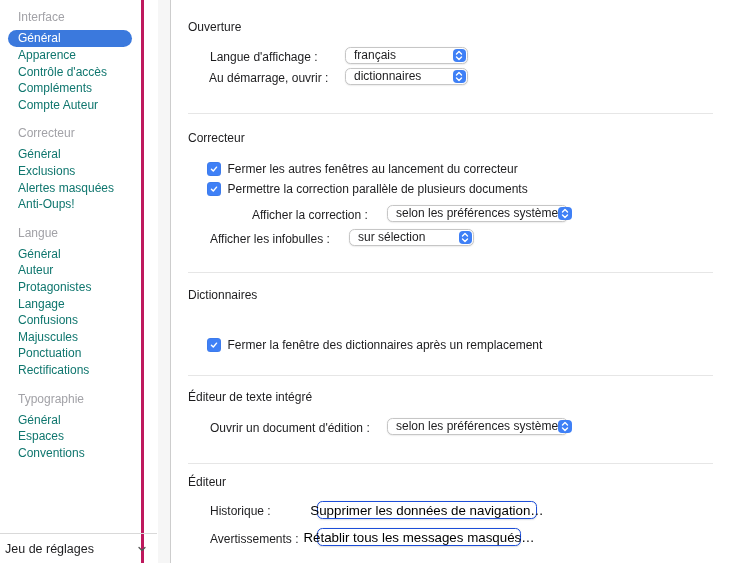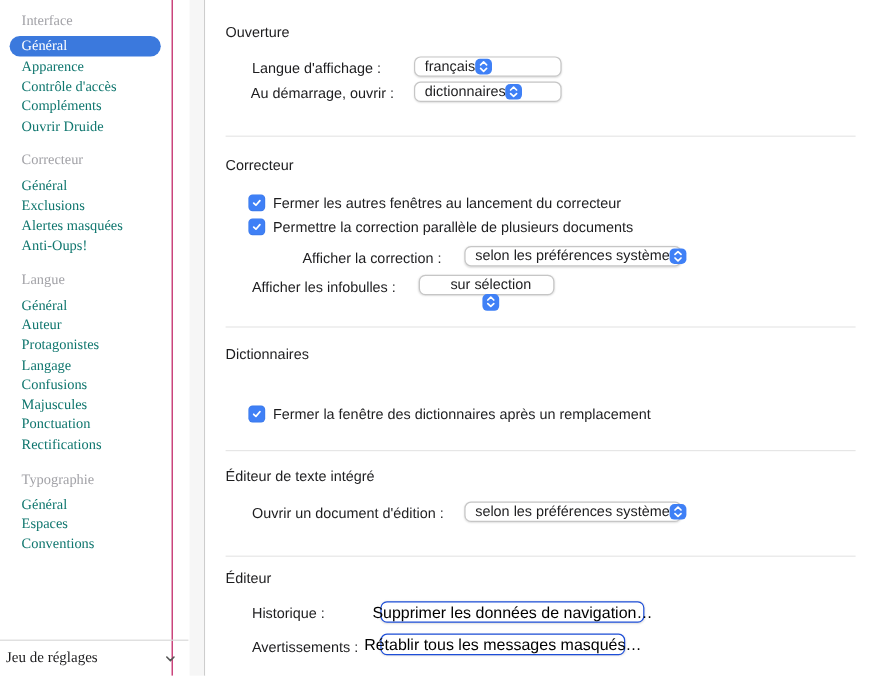--- a/index.html
+++ b/index.html
@@ -6,21 +6,21 @@
   body{
     width:731px;height:563px;position:relative;overflow:hidden;
     background:#ffffff;
     font-family:"Liberation Sans","DejaVu Sans",sans-serif;
     font-size:12px;color:#1d1d1f;
     -webkit-font-smoothing:antialiased;
   }
   
   .sidebar{
     position:absolute;left:0;top:0;width:144px;height:563px;
-    background:#ffffff;border-right:1px solid #be185d;box-sizing:border-box;font-family:Liberation Serif, serif;
+    background:#ffffff;border-right:3px solid #be185d;box-sizing:border-box;
   }
   .gutter{
     position:absolute;left:158px;top:0;width:12px;height:563px;
     background:#f6f6f6;border-right:1px solid #cdcdcd;
   }
   .sb-scroll{position:absolute;left:0;top:11px;right:0;}
   .sb-group{margin-bottom:14px;}
   .sb-header{
     height:13px;line-height:13px;margin-bottom:6px;padding-left:18px;
     color:#a2a2a7;
@@ -48,21 +48,21 @@
   }
   .abs{position:absolute;white-space:nowrap;}
   .section-title{color:#1d1d1f;}
   .divider{position:absolute;left:17px;width:525px;height:1px;background:#e6e6e6;}
   .field-label{color:#1d1d1f;}
   
   .popup{
     position:absolute;height:17px;box-sizing:border-box;
     background:#ffffff;border:1px solid #c6c6c6;border-radius:5.5px;
     box-shadow:0 0.5px 1.5px rgba(0,0,0,0.12);
-    display:flex;align-items:center;
+    display:flex;align-items:center;justify-content:space-between;
     padding:0 1px 0 8px;cursor:default;
   }
   .popup .popup-text{line-height:15px;white-space:nowrap;}
   .popup .stepper{
     width:13.5px;height:13.5px;border-radius:4px;background:#3f80f6;
     display:flex;align-items:center;justify-content:center;flex:0 0 auto;
   }
   
   .check-row{
     position:absolute;display:flex;align-items:center;gap:7px;height:16px;cursor:default;
@@ -86,21 +86,21 @@
 
 <div class="sidebar">
   <div class="sb-scroll">
 
     <div class="sb-group">
       <div class="sb-header">Interface</div>
       <div class="sb-item selected">Général</div>
       <div class="sb-item">Apparence</div>
       <div class="sb-item">Contrôle d'accès</div>
       <div class="sb-item">Compléments</div>
-      <div class="sb-item">Ouvrir Druide</div>
+      <div class="sb-item">Compte Auteur</div>
     </div>
 
     <div class="sb-group">
       <div class="sb-header">Correcteur</div>
       <div class="sb-item">Général</div>
       <div class="sb-item">Exclusions</div>
       <div class="sb-item">Alertes masquées</div>
       <div class="sb-item">Anti-Oups!</div>
     </div>
 
@@ -185,21 +185,21 @@
   <div class="popup" style="left:216px;top:205px;width:181px;">
     <span class="popup-text">selon les préférences système</span>
     <span class="stepper">
       <svg width="10" height="11" viewBox="0 0 10 11">
           <path d="M2.5 4 L5 1.6 L7.5 4 M2.5 7 L5 9.4 L7.5 7" fill="none" stroke="#fff" stroke-width="1.4" stroke-linecap="round" stroke-linejoin="round"></path>
         </svg>
     </span>
   </div>
 
   <div class="abs field-label" style="left:39px;top:232px;">Afficher les infobulles :</div>
-  <div class="popup" style="left:178px;top:229px;width:113px;flex-direction:column;">
+  <div class="popup" style="left:178px;top:229px;width:125px;">
     <span class="popup-text">sur sélection</span>
     <span class="stepper">
       <svg width="10" height="11" viewBox="0 0 10 11">
           <path d="M2.5 4 L5 1.6 L7.5 4 M2.5 7 L5 9.4 L7.5 7" fill="none" stroke="#fff" stroke-width="1.4" stroke-linecap="round" stroke-linejoin="round"></path>
         </svg>
     </span>
   </div>
 
   <div class="divider" style="top:272px;"></div>
 

